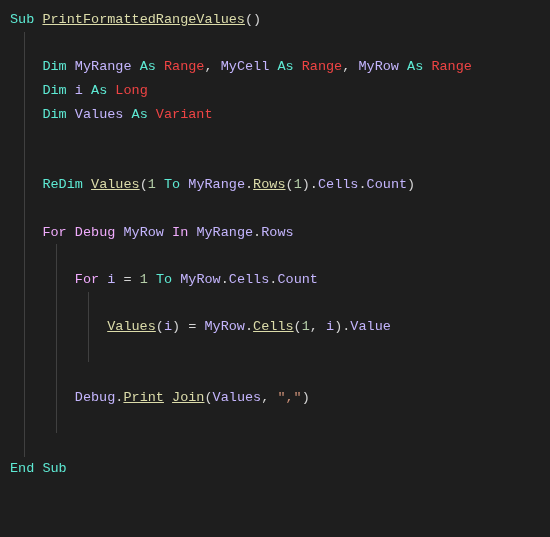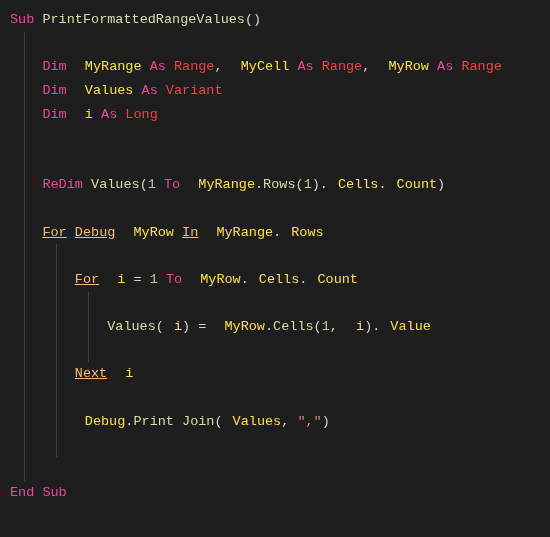--- a/index.html
+++ b/index.html
@@ -15,58 +15,57 @@
     overflow: hidden;
   }
   .editor {
     padding: 8px 10px;
     position: relative;
   }
   .line {
     white-space: pre;
     position: relative;
   }
-  .kw-blue { color: #ec4899; }     
+  .kw-blue { color: #5eead4; }     
   .type-green { color: #ef4444; }  
-  .var-teal { color: #fde047; margin-left: 10px; }    
-  .fn-yellow { color: #dcdcaa; }   
+  .var-teal { color: #c4b5fd; }    
+  .fn-yellow { color: #dcdcaa; text-decoration: underline; }   
   .num { color: #b5cea8; }         
   .str { color: #ce9178; }         
   .punct { color: #d4d4d4; }
-  .kw-pink { color: #fdba74; text-decoration: underline; }     
+  .kw-pink { color: #f0abfc; }     
   
   
   .guide {
     position: absolute;
     top: 0;
     bottom: 0;
     width: 1px;
     background: #404040;
   }
 </style>
 </head>
 <body>
 
 <div class="editor">
 
 <div class="line"><span class="kw-blue">Sub</span> <span class="fn-yellow">PrintFormattedRangeValues</span><span class="punct">()</span></div>
 <div class="line"><span class="guide" style="left:14px"></span> </div>
 <div class="line"><span class="guide" style="left:14px"></span>    <span class="kw-blue">Dim</span> <span class="var-teal">MyRange</span> <span class="kw-blue">As</span> <span class="type-green">Range</span><span class="punct">, </span><span class="var-teal">MyCell</span> <span class="kw-blue">As</span> <span class="type-green">Range</span><span class="punct">, </span><span class="var-teal">MyRow</span> <span class="kw-blue">As</span> <span class="type-green">Range</span></div>
+<div class="line"><span class="guide" style="left:14px"></span>    <span class="kw-blue">Dim</span> <span class="var-teal">i</span> <span class="kw-blue">As</span> <span class="type-green">Long</span></div>
 <div class="line"><span class="guide" style="left:14px"></span>    <span class="kw-blue">Dim</span> <span class="var-teal">Values</span> <span class="kw-blue">As</span> <span class="type-green">Variant</span></div>
-<div class="line"><span class="guide" style="left:14px"></span>    <span class="kw-blue">Dim</span> <span class="var-teal">i</span> <span class="kw-blue">As</span> <span class="type-green">Long</span></div>
 <div class="line"><span class="guide" style="left:14px"></span> </div>
 <div class="line"><span class="guide" style="left:14px"></span> </div>
 <div class="line"><span class="guide" style="left:14px"></span>    <span class="kw-blue">ReDim</span> <span class="fn-yellow">Values</span><span class="punct">(</span><span class="num">1</span> <span class="kw-blue">To</span> <span class="var-teal">MyRange</span><span class="punct">.</span><span class="fn-yellow">Rows</span><span class="punct">(</span><span class="num">1</span><span class="punct">)</span><span class="punct">.</span><span class="var-teal">Cells</span><span class="punct">.</span><span class="var-teal">Count</span><span class="punct">)</span></div>
 <div class="line"><span class="guide" style="left:14px"></span> </div>
 <div class="line"><span class="guide" style="left:14px"></span>    <span class="kw-pink">For</span> <span class="kw-pink">Debug</span> <span class="var-teal">MyRow</span> <span class="kw-pink">In</span> <span class="var-teal">MyRange</span><span class="punct">.</span><span class="var-teal">Rows</span></div>
 <div class="line"><span class="guide" style="left:14px"></span><span class="guide" style="left:46px"></span> </div>
 <div class="line"><span class="guide" style="left:14px"></span><span class="guide" style="left:46px"></span>        <span class="kw-pink">For</span> <span class="var-teal">i</span><span class="punct"> = </span><span class="num">1</span> <span class="kw-blue">To</span> <span class="var-teal">MyRow</span><span class="punct">.</span><span class="var-teal">Cells</span><span class="punct">.</span><span class="var-teal">Count</span></div>
 <div class="line"><span class="guide" style="left:14px"></span><span class="guide" style="left:46px"></span><span class="guide" style="left:78px"></span> </div>
 <div class="line"><span class="guide" style="left:14px"></span><span class="guide" style="left:46px"></span><span class="guide" style="left:78px"></span>            <span class="fn-yellow">Values</span><span class="punct">(</span><span class="var-teal">i</span><span class="punct">)</span><span class="punct"> = </span><span class="var-teal">MyRow</span><span class="punct">.</span><span class="fn-yellow">Cells</span><span class="punct">(</span><span class="num">1</span><span class="punct">, </span><span class="var-teal">i</span><span class="punct">)</span><span class="punct">.</span><span class="var-teal">Value</span></div>
 <div class="line"><span class="guide" style="left:14px"></span><span class="guide" style="left:46px"></span><span class="guide" style="left:78px"></span> </div>
-<div class="line"><span class="guide" style="left:14px"></span><span class="guide" style="left:46px"></span>        <span class="kw-pink">Next</span> <span class="var-teal">i</span></div>
 <div class="line"><span class="guide" style="left:14px"></span><span class="guide" style="left:46px"></span> </div>
 <div class="line"><span class="guide" style="left:14px"></span><span class="guide" style="left:46px"></span>        <span class="var-teal">Debug</span><span class="punct">.</span><span class="fn-yellow">Print</span> <span class="fn-yellow">Join</span><span class="punct">(</span><span class="var-teal">Values</span><span class="punct">, </span><span class="str">","</span><span class="punct">)</span></div>
 <div class="line"><span class="guide" style="left:14px"></span><span class="guide" style="left:46px"></span> </div>
 <div class="line"><span class="guide" style="left:14px"></span> </div>
 <div class="line"><span class="kw-blue">End Sub</span></div>
 
 </div>
 
 </body></html>

